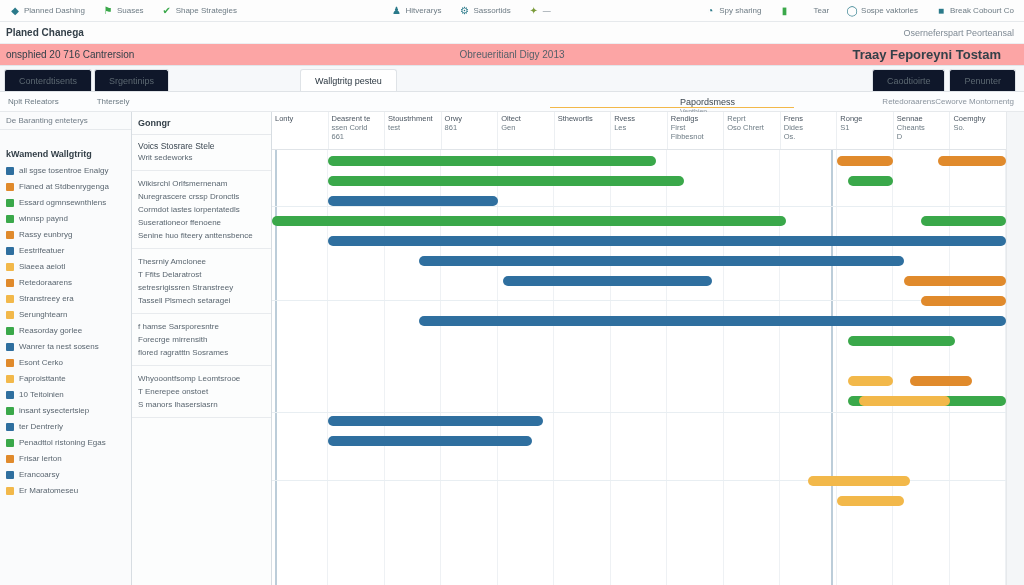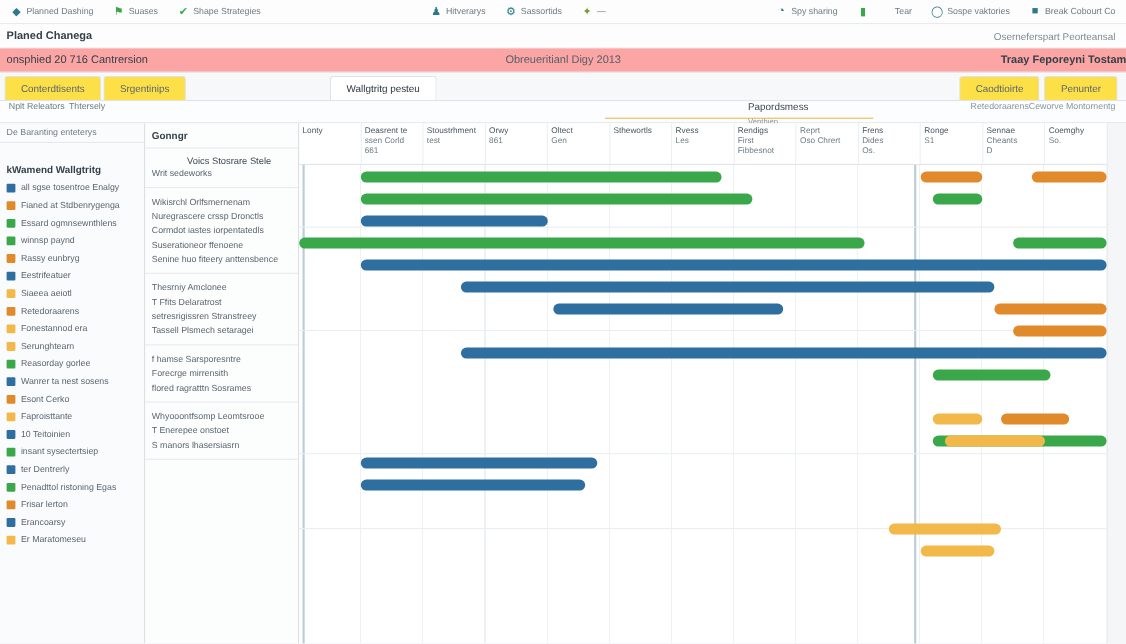--- a/index.html
+++ b/index.html
@@ -15,30 +15,30 @@
   .glyph.green { color: #3aa84a; }
   .glyph.olive { color: #7a9b3a; }
 
   .headerband { height: 22px; display:flex; align-items:center; background:#fdfdfd;border-bottom:1px solid #eceff2;}
   .headerband .title-left{padding-left:6px;font-size:10px;font-weight:600;color:#344049;}
   .headerband .title-right{margin-left:auto;padding-right:10px;font-size:9px;color:#7f8a94;}
 
   .subheader { height:22px;display:flex;align-items:center;background:#fca5a5;border-bottom:1px solid #e2e6ea;}
   .subheader .sub-left{padding-left:6px;font-size:10px;color:#344049;}
   .subheader .sub-center{position:absolute;left:50%;transform:translateX(-50%);font-size:10px;color:#566069;}
-  .subheader .sub-right{margin-left:auto;padding-right:0;font-size:10px;font-weight:600;color:#344049;}
+  .subheader .sub-right{margin-left:auto;padding-right:23px;font-size:13px;font-weight:600;color:#344049;}
 
   .tabsrow{height:26px;display:flex;align-items:flex-end;background:#f6f8fa;border-bottom:1px solid #dfe3e7;position:relative;}
-  .tab{height:22px;padding:0 14px;display:flex;align-items:center;font-size:9px;color:#5b6770;border:1px solid #dfe3e7;border-bottom:none;background:#fde047;border-top-left-radius:3px;border-top-right-radius:3px;cursor:pointer;margin-right:2px;}
+  .tab{height:22px;padding:0 14px;display:flex;align-items:center;font-size:9px;color:#5b6770;border:1px solid #dfe3e7;border-bottom:none;background:#0f172a;border-top-left-radius:3px;border-top-right-radius:3px;cursor:pointer;margin-right:2px;}
   .tab.active{background:#fff;color:#2a3640;}
   .tabsrow .left-tabs{display:flex;margin-left:4px;}
   .tabsrow .center-tab{position:absolute;left:300px;}
   .tabsrow .right-tabs{position:absolute;right:6px;display:flex;gap:2px;}
 
-  .metricsrow{height:20px;background:#fcfdfe;border-bottom:1px solid #e6e9ec;display:flex;gap:4px;padding-left:8px;position:relative;}
+  .metricsrow{height:20px;background:#fcfdfe;border-bottom:1px solid #e6e9ec;display:flex;align-items:center;gap:38px;padding-left:8px;position:relative;}
   .metricsrow .metric{font-size:8px;color:#6d7b84;}
   .metricsrow .progress-label{position:absolute;left:680px;font-size:9px;color:#3d4750;}
   .metricsrow .prog-line{position:absolute;left:550px;right:230px;height:1px;background:#f2b84a;top:15px;}
   .metricsrow .right-links{position:absolute;right:10px;display:flex;flex-direction:row;line-height:10px;font-size:8px;color:#8a949e;}
 
   
   .main{display:flex;height:calc(585px - 22px - 22px - 22px - 26px - 20px);}
   .sidebar{width:132px;flex:none;border-right:1px solid #d7dde2;background:#fafbfc;}
   .panel{width:140px;flex:none;border-right:1px solid #d7dde2;background:#fcfdfd;}
   .chartarea{flex:1;position:relative;background:#fff;}
@@ -47,21 +47,21 @@
   .sidebar .sb-head{font-size:8px;color:#707c86;padding:4px 6px;border-bottom:1px solid #e6e9ec;}
   .sb-section{font-size:9px;font-weight:600;color:#344049;padding:6px 6px 2px;margin-top:13px;}
   .sb-list{list-style:none;padding:2px 0;}
   .sb-item{display:flex;align-items:center;gap:5px;padding:2px 6px;font-size:8px;color:#5a6670;cursor:default;line-height:12px;}
   .sw{width:8px;height:8px;border-radius:1px;flex:none;}
   .c-blue{background:#2f6f9f;} .c-orange{background:#e08a2c;} .c-green{background:#3aa84a;} .c-yellow{background:#f2b84a;}
 
   .panel .pn-head{font-size:9px;font-weight:600;color:#344049;padding:6px 6px;border-bottom:1px solid #e6e9ec;}
   .pn-group{border-bottom:1px solid #e8ebee;padding:6px 6px;}
   .pn-line{font-size:8px;color:#5a6670;line-height:13px;}
-  .pn-title{font-size:8.5px;color:#3a4650;font-weight:500;margin-left:32px;}
+  .pn-title{font-size:8.5px;color:#3a4650;font-weight:500;}
 
   
   .cols{height:38px;border-bottom:1px solid #e0e4e8;display:flex;}
   .col{flex:1;border-right:1px solid #eceff2;padding:2px 3px;font-size:7.5px;color:#6d7b84;line-height:9px;display:flex;flex-direction:column;}
   .col .ln1{color:#4a5560;}
   .col:last-child{border-right:none;}
 
   .tracks{position:absolute;left:0;right:0;top:38px;bottom:0;}
   .grid{position:absolute;inset:0;background:repeating-linear-gradient(to right, transparent 0, transparent calc(100%/13 - 1px), #eef1f4 calc(100%/13 - 1px), #eef1f4 calc(100%/13));}
   .marker{position:absolute;top:0;bottom:0;width:2px;background:#9fb8c9;opacity:.7;}
@@ -200,21 +200,21 @@
         <li class="sb-item">
           <span class="sw c-yellow"></span>
           <span>Siaeea aeiotl</span>
         </li>
         <li class="sb-item">
           <span class="sw c-orange"></span>
           <span>Retedoraarens</span>
         </li>
         <li class="sb-item">
           <span class="sw c-yellow"></span>
-          <span>Fonestannod era</span>
+          <span>Stranstreey era</span>
         </li>
         <li class="sb-item">
           <span class="sw c-yellow"></span>
           <span>Serunghtearn</span>
         </li>
         <li class="sb-item">
           <span class="sw c-green"></span>
           <span>Reasorday gorlee</span>
         </li>
         <li class="sb-item">

